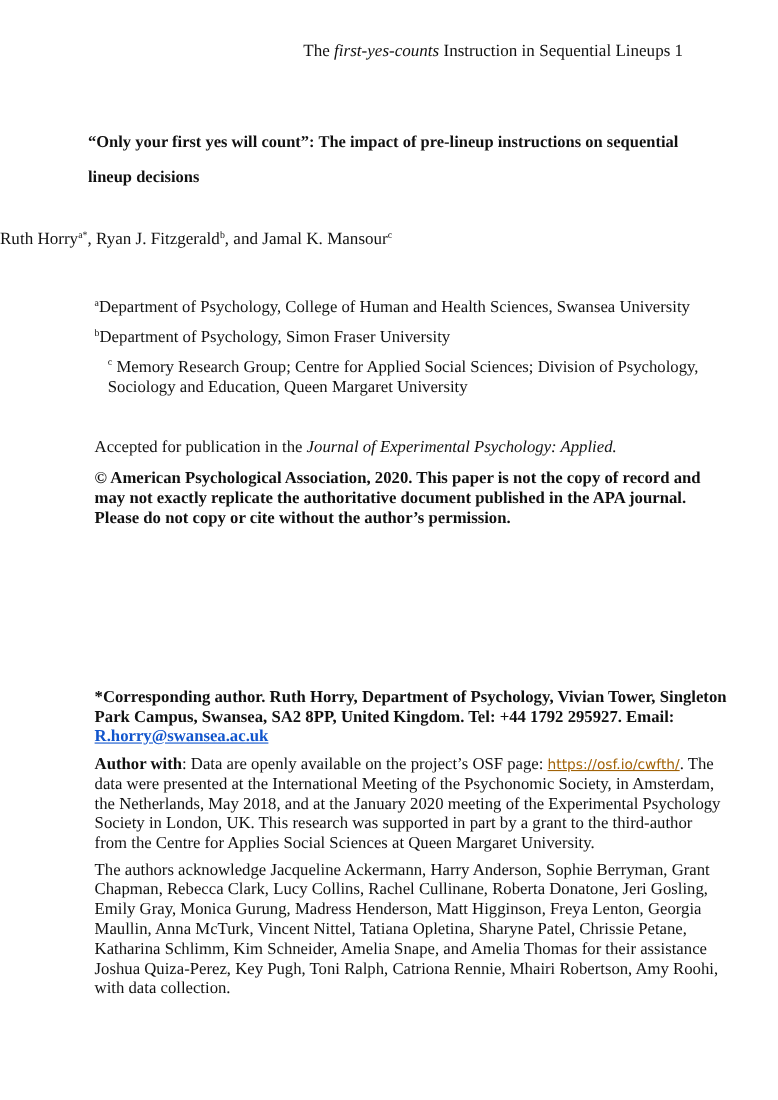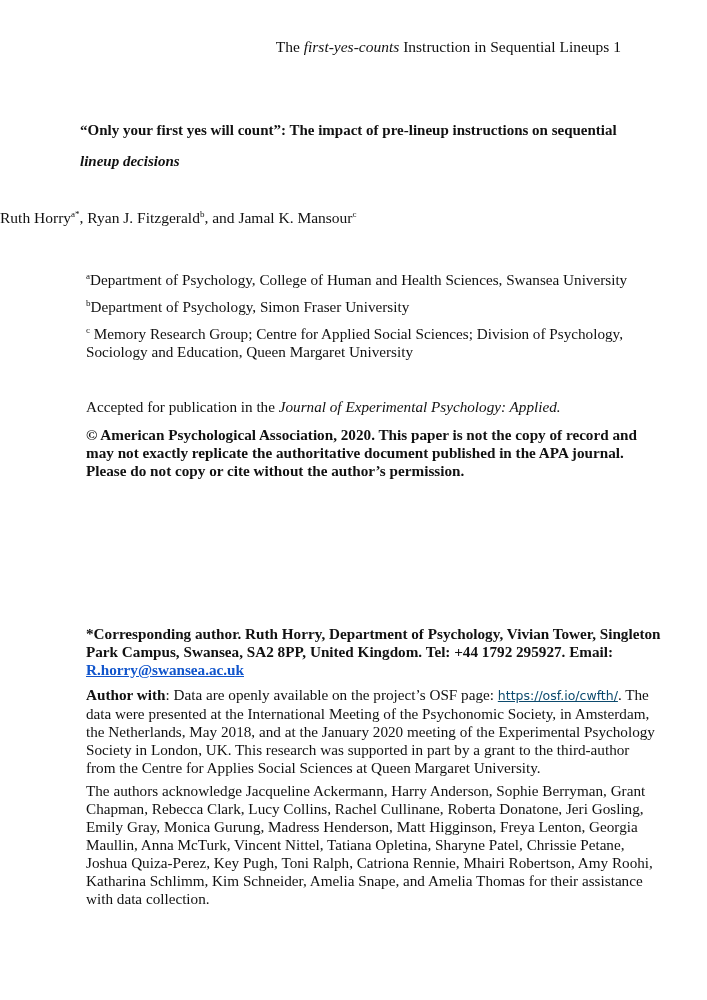--- a/index.html
+++ b/index.html
@@ -30,52 +30,52 @@
     .title {
       position: absolute;
       left: 80px;
       width: 555px;
       text-align: left;
       font-weight: bold;
       font-size: 15px;
       line-height: 20px;
     }
     .title.l1 { top: 120px; }
-    .title.l2 { top: 151px; font-style: italic; }
+    .title.l2 { top: 151px; }
     .authors {
       position: absolute;
       left: 0;
       width: 707px;
       top: 209px;
       font-size: 15.5px;
     }
     sup { font-size: 9px; vertical-align: 6px; line-height: 0; }
     .block {
       position: absolute;
       left: 86px;
       width: 545px;
       font-size: 15.2px;
       line-height: 18px;
     }
     .aff-a { top: 271px; }
     .aff-b { top: 298px; }
-    .aff-c { top: 325px; }
+    .aff-c { top: 325px; margin-left: 12px; }
     .accepted { top: 398px; }
     .copyright { top: 426px; font-weight: bold; }
     .corr { top: 625px; font-weight: bold; }
     .note { top: 686px; }
     .ack { top: 782px; }
     a.link {
       color: #1155cc;
       text-decoration: underline;
     }
     .osf-link {
       font-family: "DejaVu Sans", sans-serif;
       font-size: 12.5px;
-      color: #0c4a6e;
+      color: #a16207;
       text-decoration: underline;
     }
     .line { display: block; white-space: nowrap; }
   </style>
 </head>
 <body>
 
 <div class="page">
 
   <div class="running-head"><span>The </span><i>first-yes-counts</i><span> Instruction in Sequential Lineups </span><span>1</span></div>
@@ -112,18 +112,18 @@
     <span class="line">the Netherlands, May 2018, and at the January 2020 meeting of the Experimental Psychology</span>
     <span class="line">Society in London, UK. This research was supported in part by a grant to the third-author</span>
     <span class="line">from the Centre for Applies Social Sciences at Queen Margaret University.</span>
   </div>
 
   <div class="block ack">
     <span class="line">The authors acknowledge Jacqueline Ackermann, Harry Anderson, Sophie Berryman, Grant</span>
     <span class="line">Chapman, Rebecca Clark, Lucy Collins, Rachel Cullinane, Roberta Donatone, Jeri Gosling,</span>
     <span class="line">Emily Gray, Monica Gurung, Madress Henderson, Matt Higginson, Freya Lenton, Georgia</span>
     <span class="line">Maullin, Anna McTurk, Vincent Nittel, Tatiana Opletina, Sharyne Patel, Chrissie Petane,</span>
+    <span class="line">Katharina Schlimm, Kim Schneider, Amelia Snape, and Amelia Thomas for their assistance</span>
     <span class="line">Joshua Quiza-Perez, Key Pugh, Toni Ralph, Catriona Rennie, Mhairi Robertson, Amy Roohi,</span>
-    <span class="line">Katharina Schlimm, Kim Schneider, Amelia Snape, and Amelia Thomas for their assistance</span>
     <span class="line">with data collection.</span>
   </div>
 
 </div>
 
 </body></html>

